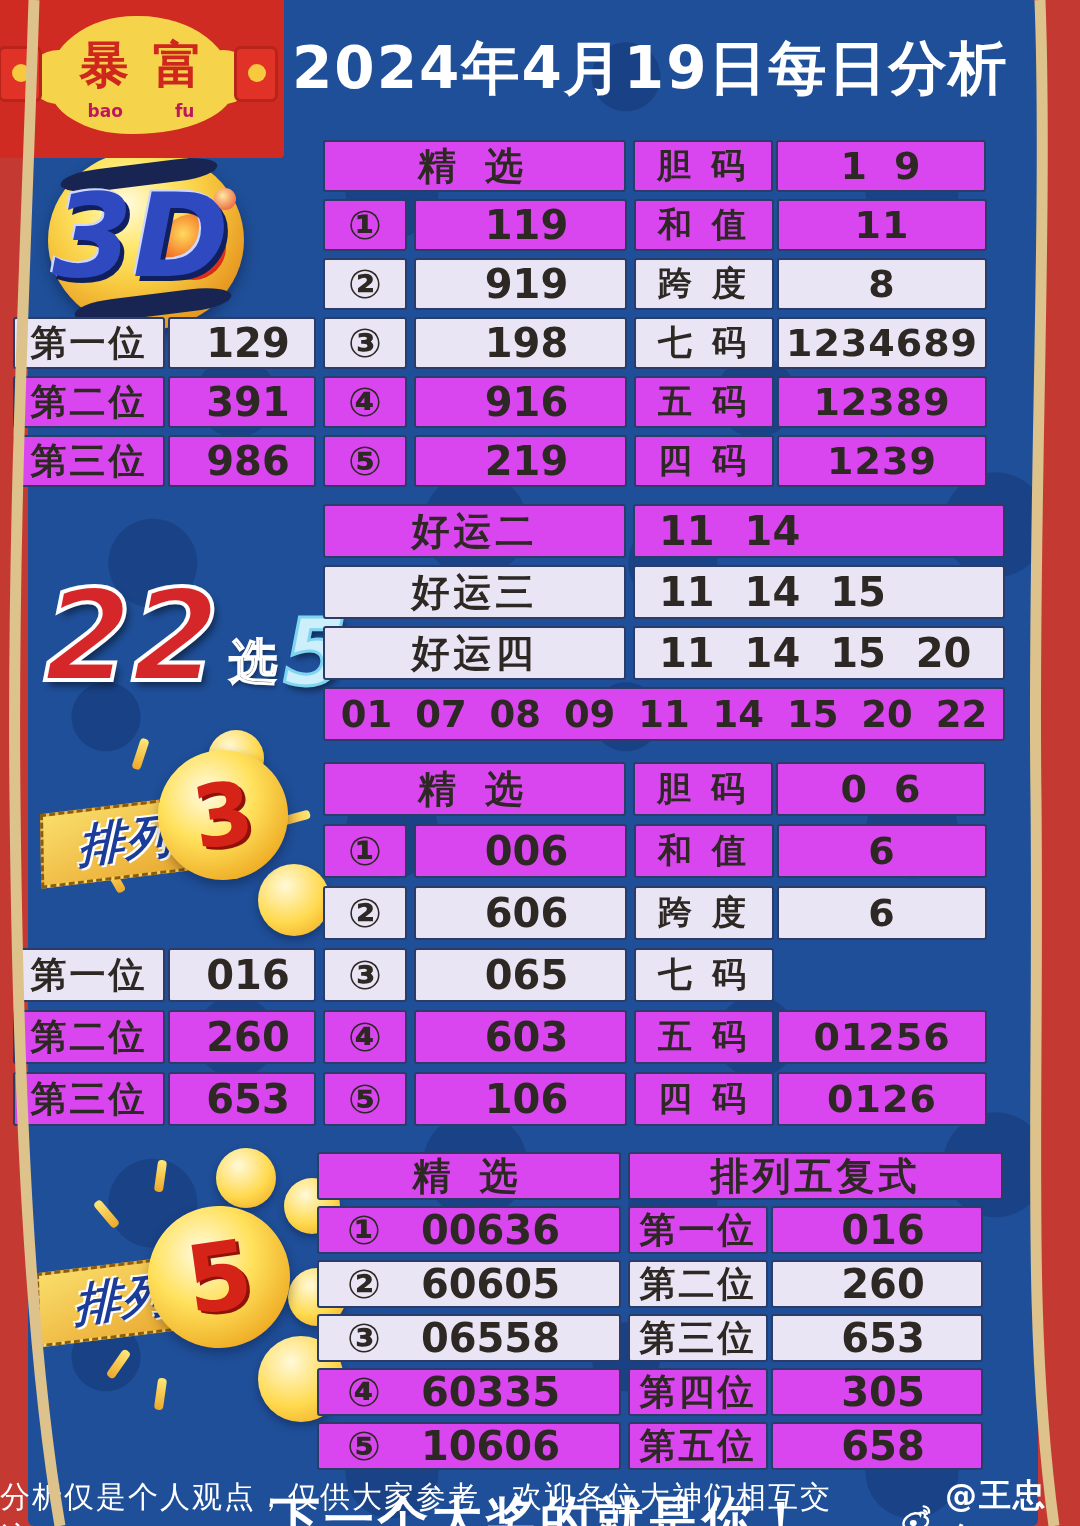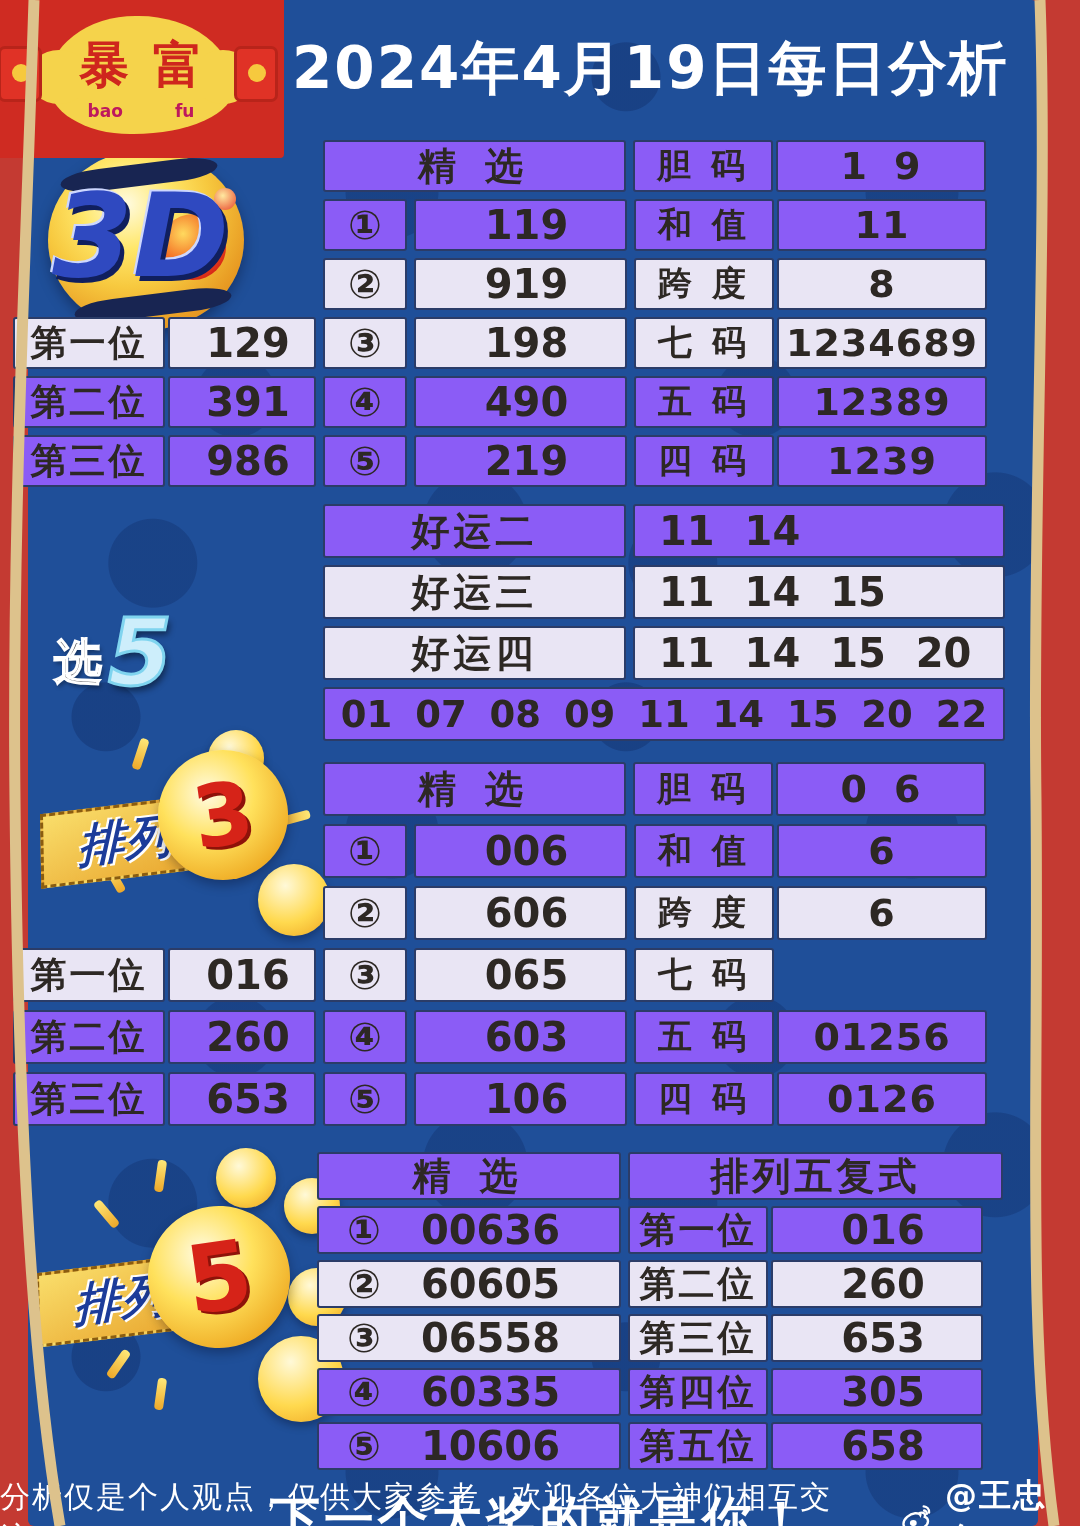--- a/index.html
+++ b/index.html
@@ -52,21 +52,21 @@
     white-space:nowrap;
   }
 
   
   .row{ position:relative; display:flex; }
   .c{
     border:2px solid #2b3c68; border-radius:3px;
     display:flex; align-items:center; justify-content:center;
     font-weight:bold; color:#2d2824; height:100%;
   }
-  .pk{ background:#8b5cf6; } .lv{ background:#e9e5f4; }
+  .pk{ background:#d946ef; } .lv{ background:#e9e5f4; }
   .wL1{width:152px}.wL2{width:148px}.wM1{width:84px}.wM2{width:213px}.wR1{width:140px}.wR2{width:210px}
   .wMspan{width:303px}.wNine{width:682px}.wP5L{width:304px}.wP5H{width:375px}
   .ml3{margin-left:3px}.ml7{margin-left:7px}.ml13{margin-left:13px}.ml317{margin-left:317px}.ml323{margin-left:323px}
   .f-hdr{ font-size:38px; letter-spacing:8px; }
   .f-num{ font-size:40px; }
   .f-val{ font-size:40px;padding-left:12px; }
   .f-stat-l{ font-size:34px; letter-spacing:4px; }
   .f-stat-v{ font-size:38px; word-spacing:12px; letter-spacing:1px; }
   .f-pos-l{ font-size:36px; letter-spacing:3px; }
   .f-lucky-l{ font-size:38px; letter-spacing:4px; }
@@ -196,35 +196,36 @@
       <div class="c lv wL2 ml3 f-val">129</div>
       <div class="c lv wM1 ml7 f-num">③</div>
       <div class="c lv wM2 ml7 f-val">198</div>
       <div class="c lv wR1 ml7 f-stat-l">七 码</div>
       <div class="c lv wR2 ml3 f-stat-v">1234689</div>
     </div>
     <div class="row">
       <div class="c pk wL1 ml13 f-pos-l">第二位</div>
       <div class="c pk wL2 ml3 f-val">391</div>
       <div class="c pk wM1 ml7 f-num">④</div>
-      <div class="c pk wM2 ml7 f-val">490</div>
+      <div class="c pk wM2 ml7 f-val">916</div>
       <div class="c pk wR1 ml7 f-stat-l">五 码</div>
       <div class="c pk wR2 ml3 f-stat-v">12389</div>
     </div>
     <div class="row">
       <div class="c pk wL1 ml13 f-pos-l">第三位</div>
       <div class="c pk wL2 ml3 f-val">986</div>
       <div class="c pk wM1 ml7 f-num">⑤</div>
       <div class="c pk wM2 ml7 f-val">219</div>
       <div class="c pk wR1 ml7 f-stat-l">四 码</div>
       <div class="c pk wR2 ml3 f-stat-v">1239</div>
     </div>
   </div>
 
   <div class="logo22">
+    <span class="l22">22</span>
     <span class="lxuan">选</span>
     <span class="l5">5</span>
   </div>
 
   <div class="sec sec-22">
     <div class="row">
       <div class="c pk wMspan ml323 f-lucky-l">好运二</div>
       <div class="c pk f-lucky-v f-val ml7" style="width:372px">11 14</div>
     </div>
     <div class="row">

